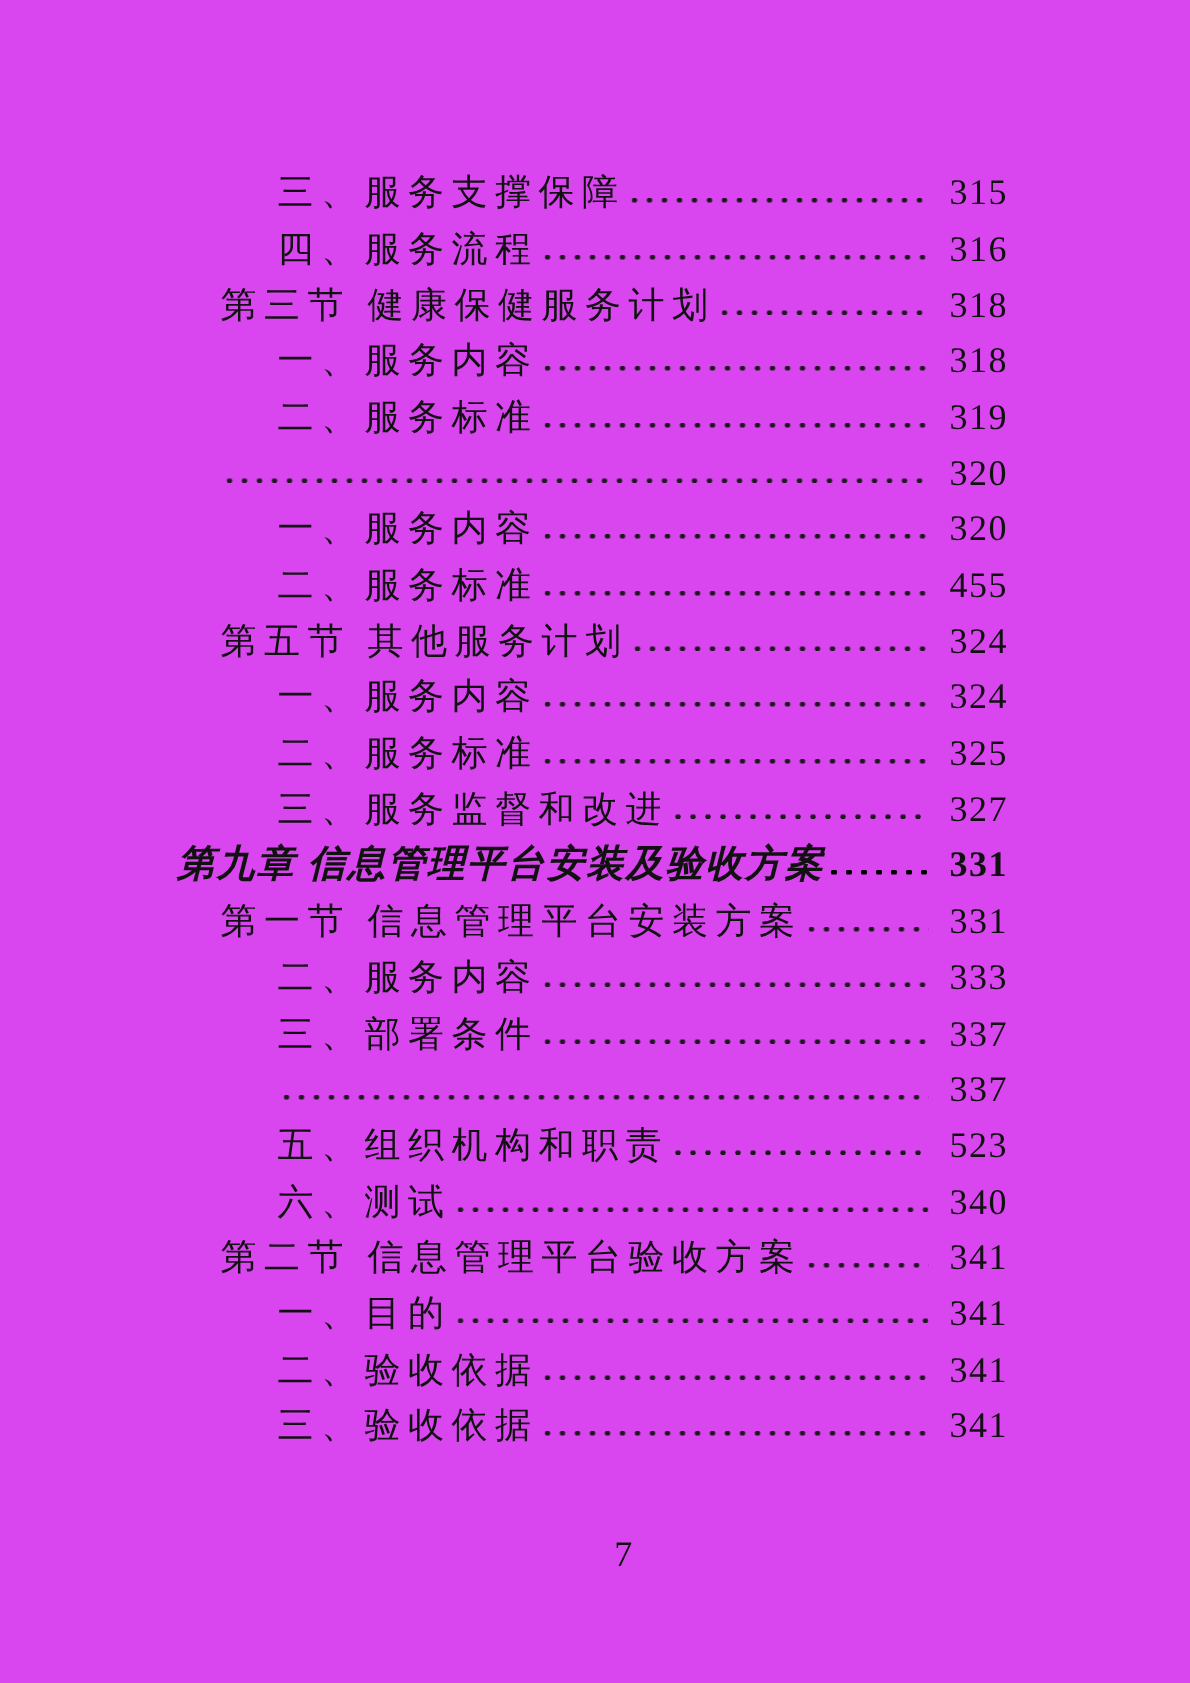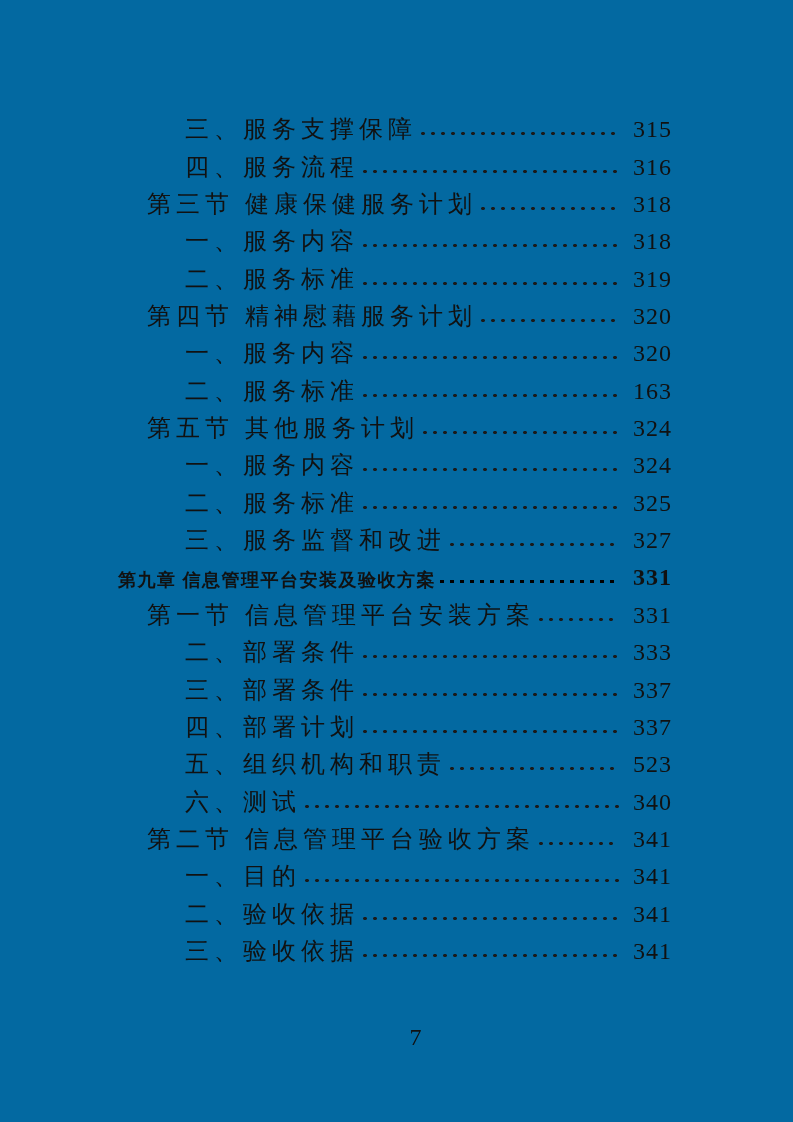--- a/index.html
+++ b/index.html
@@ -1,21 +1,21 @@
 <!DOCTYPE html>
 <html><head>
 <meta charset="utf-8">
 <style>
   html, body { margin: 0; padding: 0; background: #e8e8e8; }
   .page {
     position: relative;
     width: 793px;
     height: 1122px;
     margin: 0 auto;
-    background: #0369a1;
+    background: #d946ef;
     font-family: "Liberation Serif", "DejaVu Serif", serif;
     color: #111111;
     overflow: hidden;
   }
   .toc {
     position: absolute;
     left: 118px;
     top: 104px;
     width: 554px;
   }
@@ -24,21 +24,21 @@
     align-items: flex-end;
     height: 37.35px;
     font-size: 24px;
     line-height: 1;
     white-space: pre;
   }
   .row--section { padding-left: 29px; }
   .row--sub     { padding-left: 67px; }
   .row--chapter { font-weight: bold; }
   .row .label { letter-spacing: 5px; }
-  .row--chapter .label { font-size: 18px; letter-spacing: 1.5px; }
+  .row--chapter .label { font-size: 25px; letter-spacing: 1.5px; font-style: italic; }
   .leader {
     flex: 1;
     align-self: flex-end;
     height: 3px;
     margin: 0 14px 6px 4px;
     background-image: radial-gradient(circle at 2px 1.5px, #1a1a1a 1.5px, transparent 2.1px);
     background-size: 10px 3px;
     background-repeat: repeat-x;
     background-position: left bottom;
   }
@@ -84,33 +84,32 @@
       <span class="label">一、服务内容</span>
       <span class="leader"></span>
       <span class="num">318</span>
     </div>
       <div class="row row--sub">
       <span class="label">二、服务标准</span>
       <span class="leader"></span>
       <span class="num">319</span>
     </div>
       <div class="row row--section">
-      <span class="label">第四节 精神慰藉服务计划</span>
       <span class="leader"></span>
       <span class="num">320</span>
     </div>
       <div class="row row--sub">
       <span class="label">一、服务内容</span>
       <span class="leader"></span>
       <span class="num">320</span>
     </div>
       <div class="row row--sub">
       <span class="label">二、服务标准</span>
       <span class="leader"></span>
-      <span class="num">163</span>
+      <span class="num">455</span>
     </div>
       <div class="row row--section">
       <span class="label">第五节 其他服务计划</span>
       <span class="leader"></span>
       <span class="num">324</span>
     </div>
       <div class="row row--sub">
       <span class="label">一、服务内容</span>
       <span class="leader"></span>
       <span class="num">324</span>
@@ -129,31 +128,30 @@
       <span class="label">第九章 信息管理平台安装及验收方案</span>
       <span class="leader"></span>
       <span class="num">331</span>
     </div>
       <div class="row row--section">
       <span class="label">第一节 信息管理平台安装方案</span>
       <span class="leader"></span>
       <span class="num">331</span>
     </div>
       <div class="row row--sub">
-      <span class="label">二、部署条件</span>
+      <span class="label">二、服务内容</span>
       <span class="leader"></span>
       <span class="num">333</span>
     </div>
       <div class="row row--sub">
       <span class="label">三、部署条件</span>
       <span class="leader"></span>
       <span class="num">337</span>
     </div>
       <div class="row row--sub">
-      <span class="label">四、部署计划</span>
       <span class="leader"></span>
       <span class="num">337</span>
     </div>
       <div class="row row--sub">
       <span class="label">五、组织机构和职责</span>
       <span class="leader"></span>
       <span class="num">523</span>
     </div>
       <div class="row row--sub">
       <span class="label">六、测试</span>

